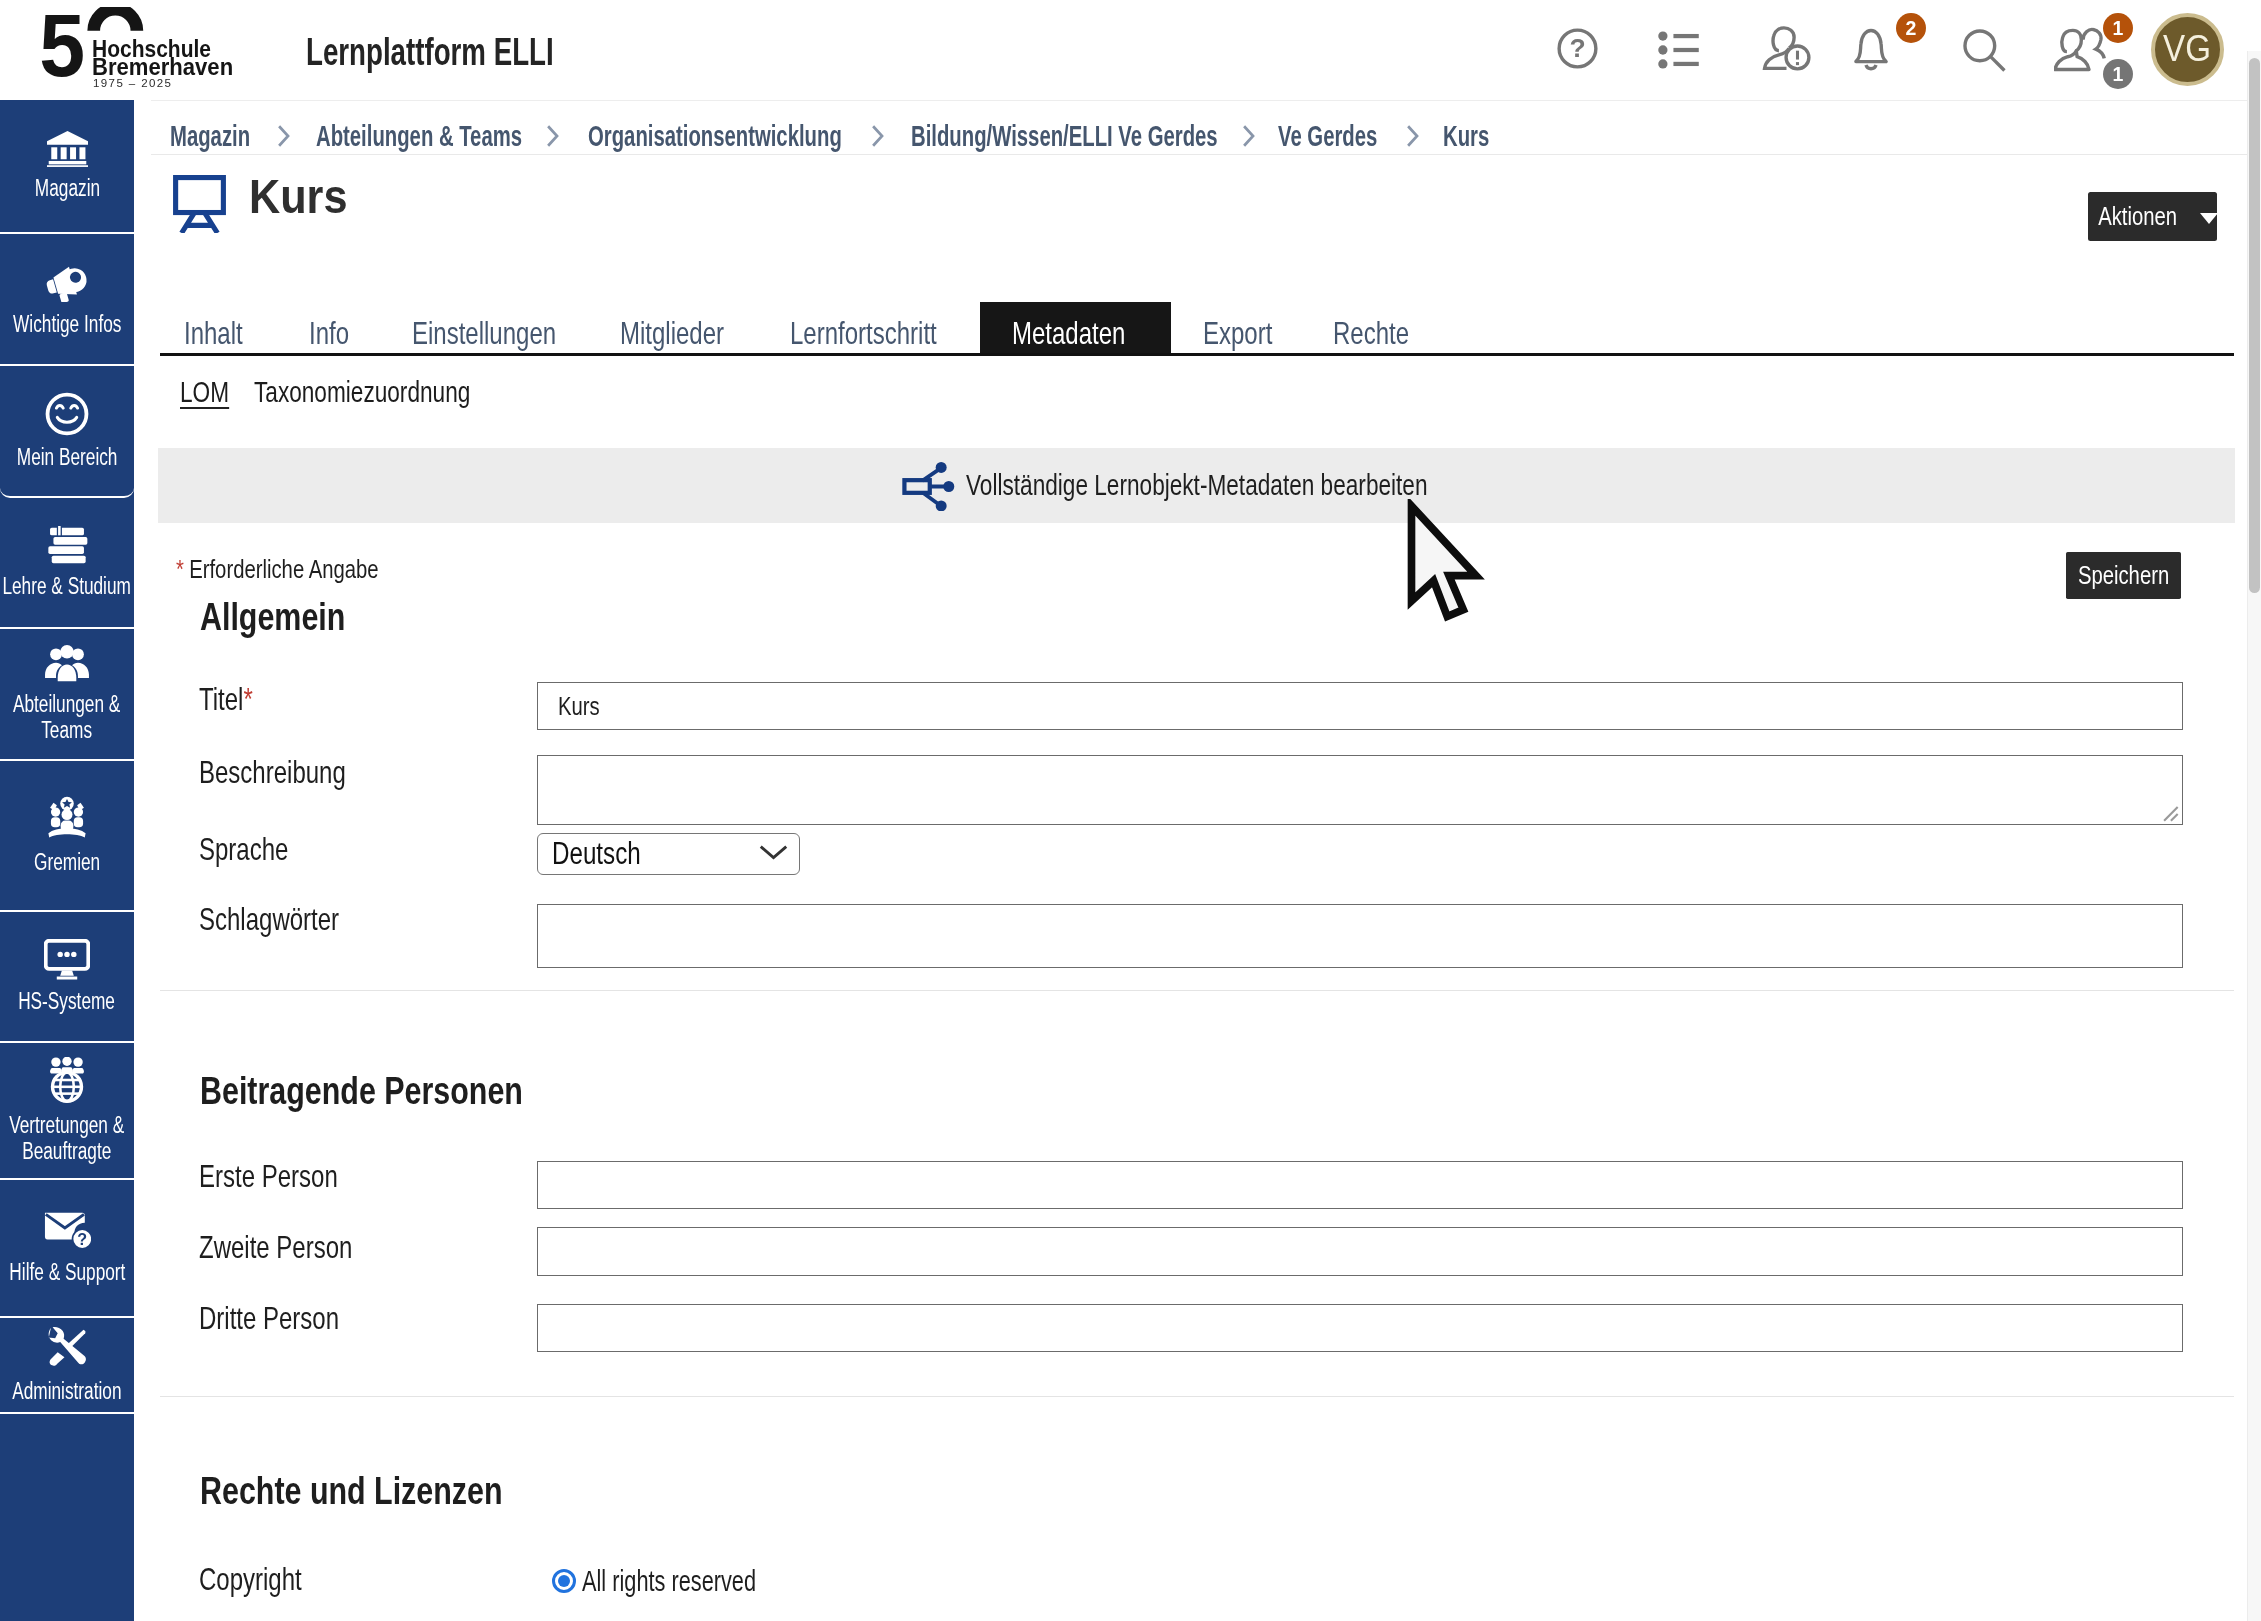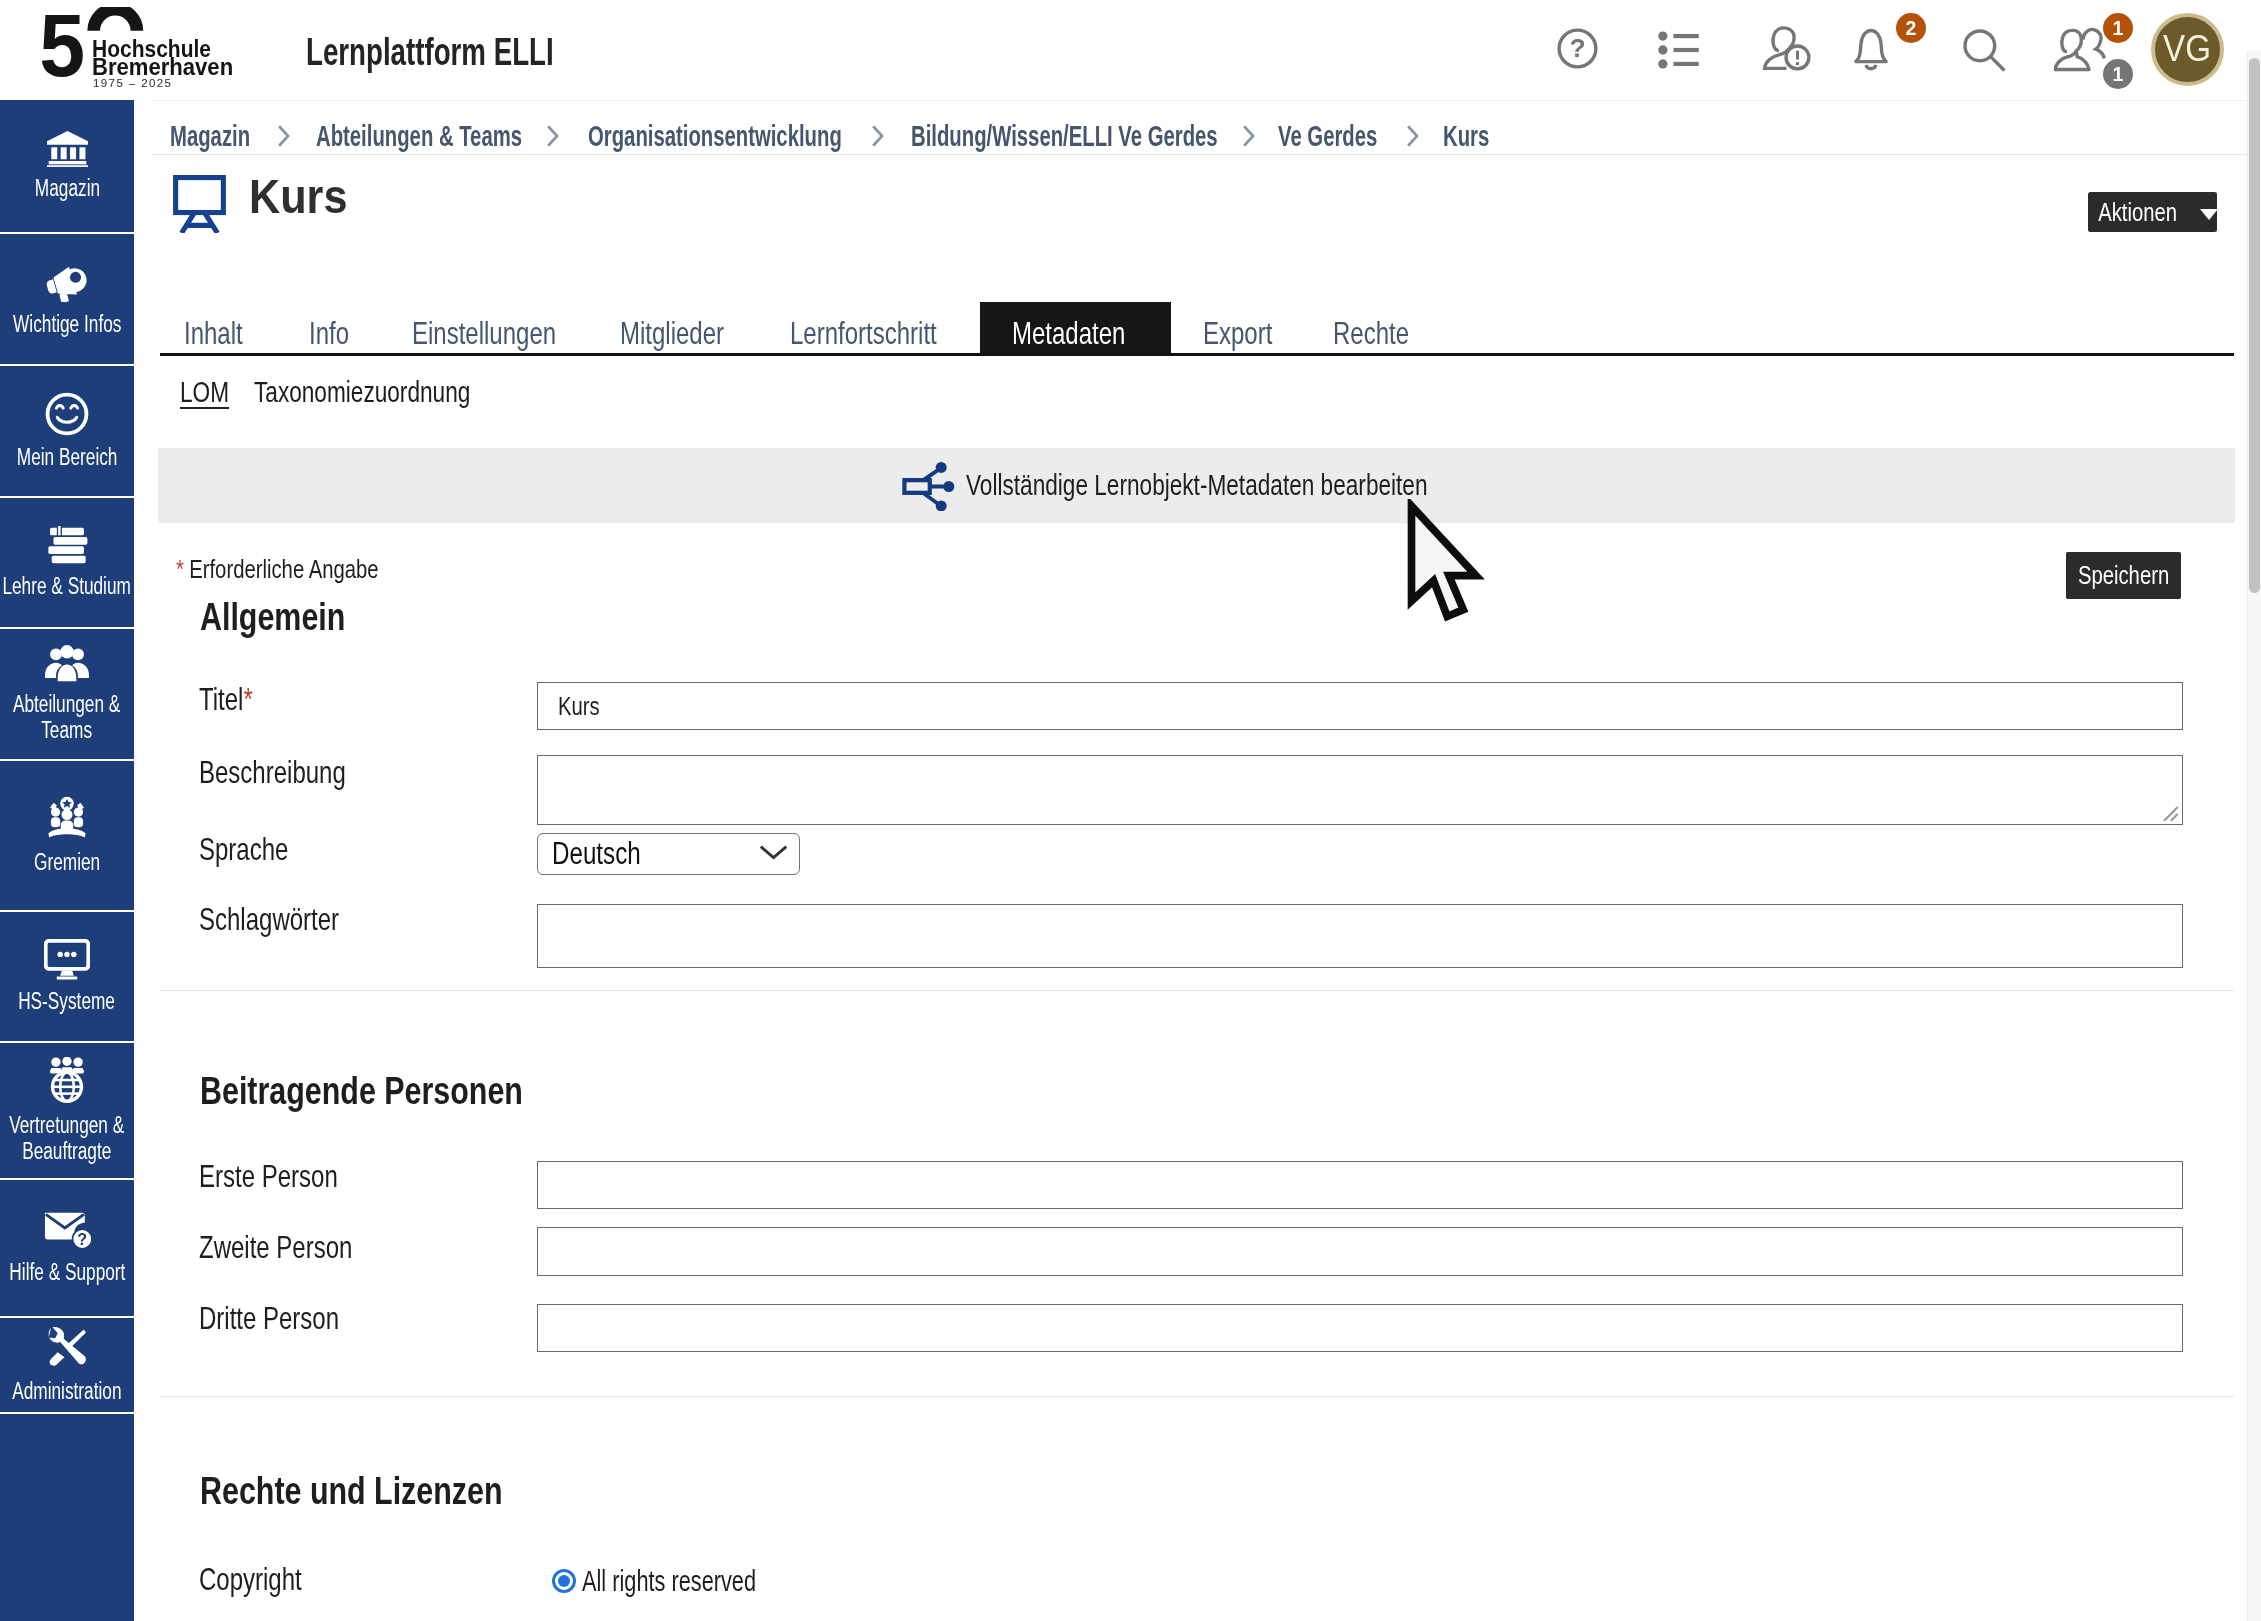--- a/index.html
+++ b/index.html
@@ -36,21 +36,21 @@
 main { position:absolute; left:134px; top:100px; width:2127px; height:1521px; }
 main .abs { position:absolute; }
 .crumb { position:absolute; top:18.7px; height:34px; line-height:34px; font-size:29px; font-weight:700;
   color:#45566e; transform-origin:0 50%; transform:scaleX(.70); white-space:nowrap; }
 .chev { position:absolute; top:24px; }
 .crumbline { position:absolute; left:17px; top:54px; width:2110px; border-top:1.7px solid #e9e9e9; }
 
 h1 { position:absolute; left:115px; top:71px; font-size:48px; font-weight:700; color:#2f2f2f;
   line-height:51px; transform:scaleX(.9); transform-origin:0 0; }
 .titleicon { position:absolute; left:39px; top:75px; }
-.aktionen { position:absolute; left:1954px; top:92px; width:129px; height:40px; background:#2b2b2b;
+.aktionen { position:absolute; left:1954px; top:92px; width:129px; height:49px; background:#2b2b2b;
   color:#fff; font-size:26px; display:flex; align-items:center; justify-content:center; border-radius:2.5px; }
 .aktionen .car { width:0; height:0; border-left:9.3px solid transparent; border-right:9.3px solid transparent;
   border-top:11px solid #fff; margin-left:11px; margin-top:4.2px; }
 
 .tabline { position:absolute; left:26px; top:253px; width:2074px; border-top:3.4px solid #111; }
 .tabblock { position:absolute; left:846px; top:202px; width:191px; height:54px; background:#161616; }
 .tab { position:absolute; top:216px; height:34px; line-height:34px; font-size:32px; color:#45566e;
   transform:scaleX(.75); transform-origin:0 50%; white-space:nowrap; }
 .tab.on { color:#fff; z-index:2; }
 .subtab { position:absolute; top:275px; height:34px; line-height:34px; font-size:29px; color:#1c1c1c;
@@ -169,21 +169,21 @@
       <g transform="rotate(-16 27 24)">
         <path d="M8 17 C5 17 3 19 3 22 L3 28 C3 31 5 33 8 33 L12 33 L12 17 Z" fill="#fff"></path>
         <path d="M13 15 L34 8 L34 42 L13 35 Z" fill="#fff"></path>
         <circle cx="36" cy="25" r="14" fill="#fff"></circle>
         <circle cx="38" cy="22" r="6.5" fill="#1d3e78"></circle>
         <rect x="14" y="36" width="9" height="11" rx="2" fill="#fff"></rect>
       </g>
     </svg>
     <div class="lbl">Wichtige Infos</div>
   </div>
-  <div class="sitem" style="height:132px;">
+  <div class="sitem" style="height:132px;border-radius:10px;">
     <svg width="44" height="44" viewBox="0 0 52 52">
       <circle cx="26" cy="26" r="23" fill="none" stroke="#fff" stroke-width="4.5"></circle>
       <path d="M13.5 19 C15.5 15 19.5 15 21.5 19" fill="none" stroke="#fff" stroke-width="3.5" stroke-linecap="round"></path>
       <path d="M30.5 19 C32.5 15 36.5 15 38.5 19" fill="none" stroke="#fff" stroke-width="3.5" stroke-linecap="round"></path>
       <path d="M14.5 30 C19 37.5 33 37.5 37.5 30" fill="none" stroke="#fff" stroke-width="3.5" stroke-linecap="round"></path>
     </svg>
     <div class="lbl">Mein Bereich</div>
   </div>
   <div class="sitem" style="height:131px;">
     <svg width="46" height="39" viewBox="0 0 54 46">

